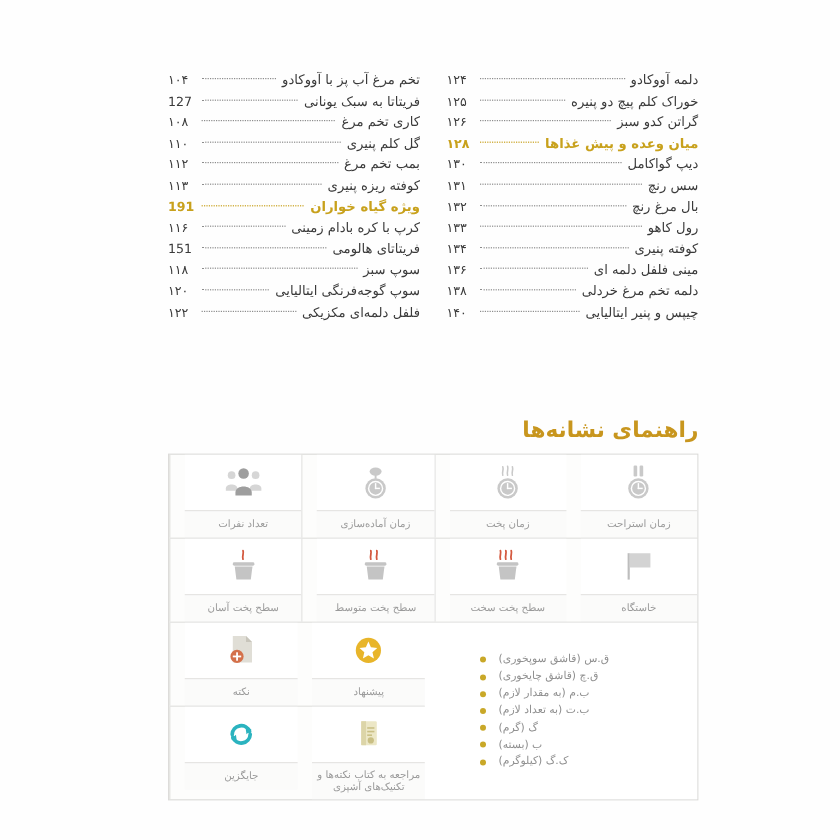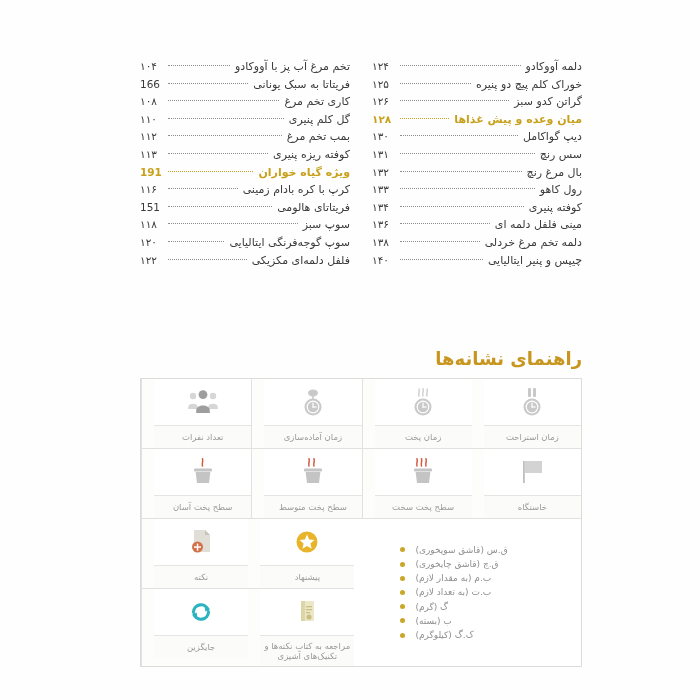--- a/index.html
+++ b/index.html
@@ -206,21 +206,21 @@
 
     <div class="toc-col">
       <div class="toc-row">
         <span class="toc-title">تخم مرغ آب پز با آووکادو</span>
         <span class="toc-dots"></span>
         <span class="toc-page">۱۰۴</span>
       </div>
       <div class="toc-row">
         <span class="toc-title">فریتاتا به سبک یونانی</span>
         <span class="toc-dots"></span>
-        <span class="toc-page">166</span>
+        <span class="toc-page">127</span>
       </div>
       <div class="toc-row">
         <span class="toc-title">کاری تخم مرغ</span>
         <span class="toc-dots"></span>
         <span class="toc-page">۱۰۸</span>
       </div>
       <div class="toc-row">
         <span class="toc-title">گل کلم پنیری</span>
         <span class="toc-dots"></span>
         <span class="toc-page">۱۱۰</span>

